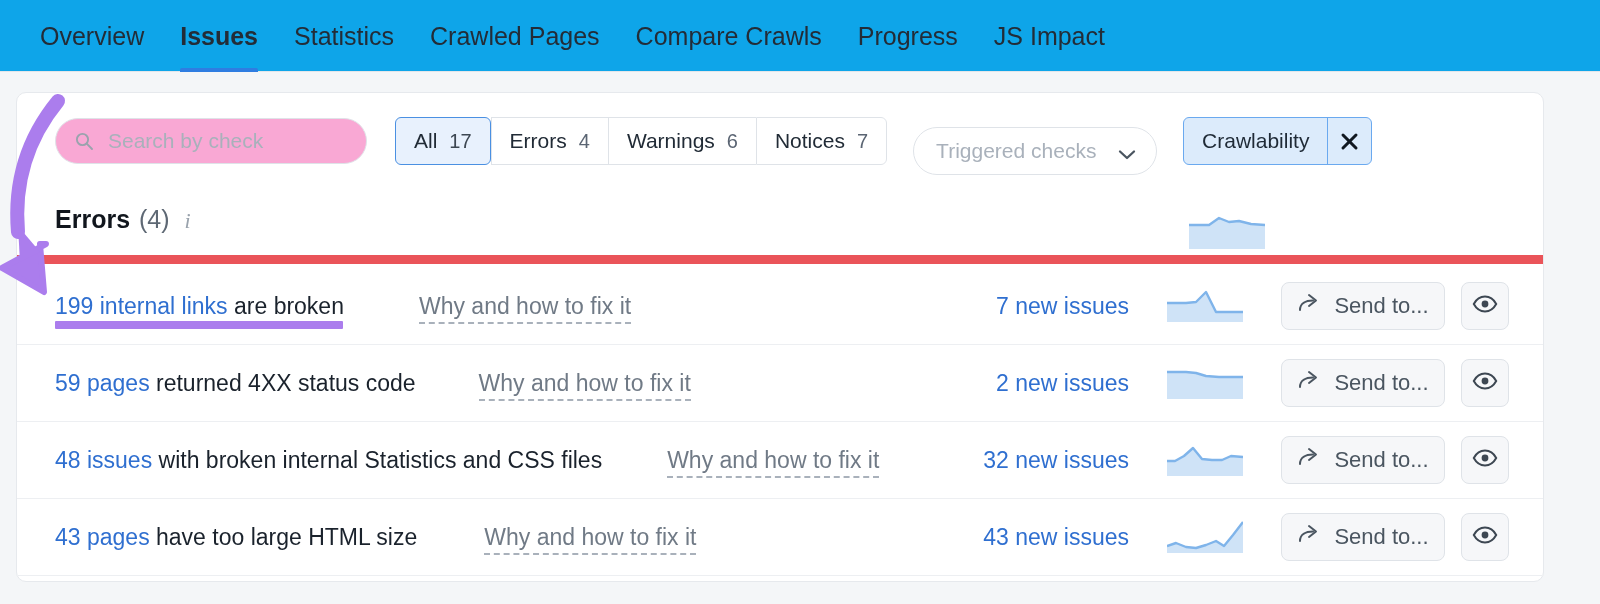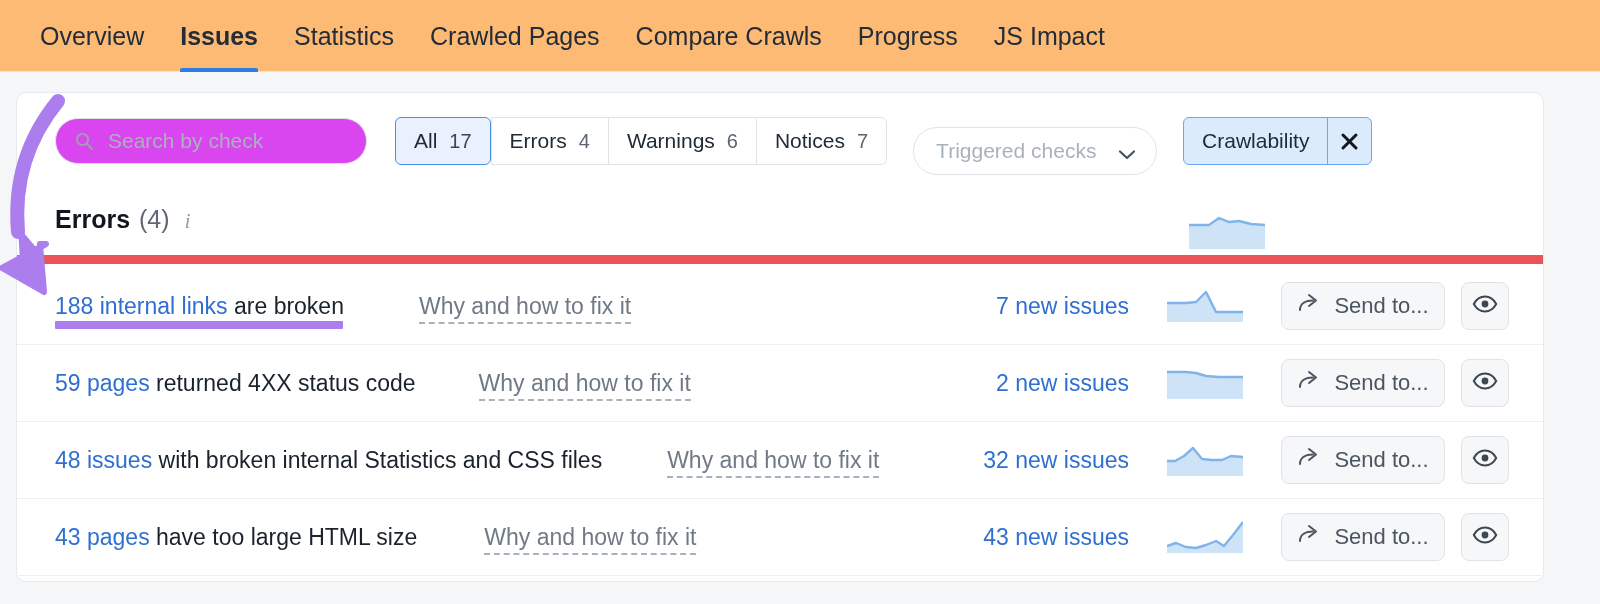--- a/index.html
+++ b/index.html
@@ -9,21 +9,21 @@
     overflow: hidden;
     background: #f4f5f7;
     font-family: "Liberation Sans", sans-serif;
     -webkit-font-smoothing: antialiased;
   }
   #page { position: relative; width: 1600px; height: 604px; background: #f4f6f8; }
 
   
   .tabbar {
     position: absolute; left: 0; top: 0; width: 1600px; height: 72px;
-    background: #fdba74;
+    background: #0ea5e9;
     border-bottom: 1px solid #e3e6ea;
     display: flex; align-items: flex-start;
     padding-left: 22px;
   }
   .tab {
     position: relative;
     font-size: 25px; line-height: 1;
     color: #232c37;
     padding: 24px 18px 0 18px;
     height: 72px;
@@ -51,21 +51,21 @@
   .filters {
     position: absolute; left: 0; top: 0; width: 100%; height: 96px;
     display: flex; align-items: center;
     padding-left: 38px;
   }
   .search-box {
     width: 312px; height: 46px;
     border: 1px solid #dfe3e8; border-radius: 24px;
     display: flex; align-items: center;
     padding: 0 14px 0 18px;
-    background: #d946ef;
+    background: #f9a8d4;
   }
   .search-icon { width: 20px; height: 20px; flex: 0 0 20px; margin-right: 12px; color: #9aa3ad; }
   .search-input {
     border: 0; outline: 0; background: transparent;
     font-family: inherit; font-size: 21px; color: #212b36;
     width: 240px;
   }
   .search-input::placeholder { color: #a9b1bb; }
 
   .segmented {
@@ -287,21 +287,21 @@
         <path d="M0,14 L10,14 L20,14 L30,7 L40,11 L50,10 L62,13 L76,14" fill="none" stroke="#7fb4ea" stroke-width="2.4" stroke-linejoin="round"></path>
       </svg>
     </div>
 
     <div class="red-line"></div>
 
     <div class="rows">
 
       <div class="row r1">
         <span class="issue-text">
-          <span class="lnk">188 internal links</span><span> are broken</span>
+          <span class="lnk">199 internal links</span><span> are broken</span>
         </span>
         <span class="fixit-wrap">
           <span class="fixit">Why and how to fix it</span>
         </span>
         <span class="right-group">
           <span class="new-issues">7 new issues</span>
           <span class="row-spark">
             <svg width="76" height="32" viewBox="0 0 76 32">
               <path d="M0,13 L9,13 L19,13 L29,12 L39,2 L49,22 L62,22 L76,22 L76,32 L0,32 Z" fill="#cfe3f7"></path>
               <path d="M0,13 L9,13 L19,13 L29,12 L39,2 L49,22 L62,22 L76,22" fill="none" stroke="#7fb4ea" stroke-width="2.4" stroke-linejoin="round"></path>

